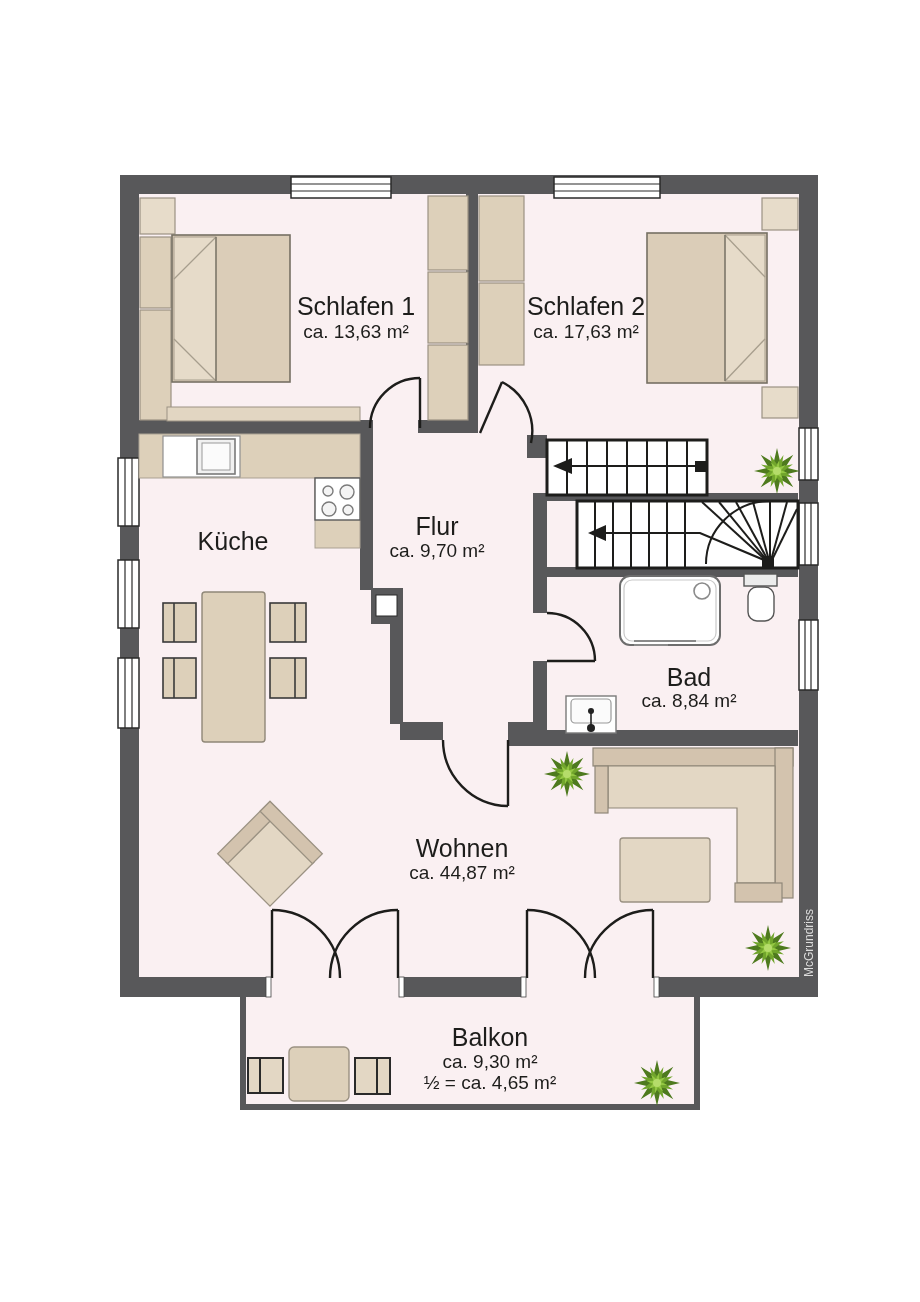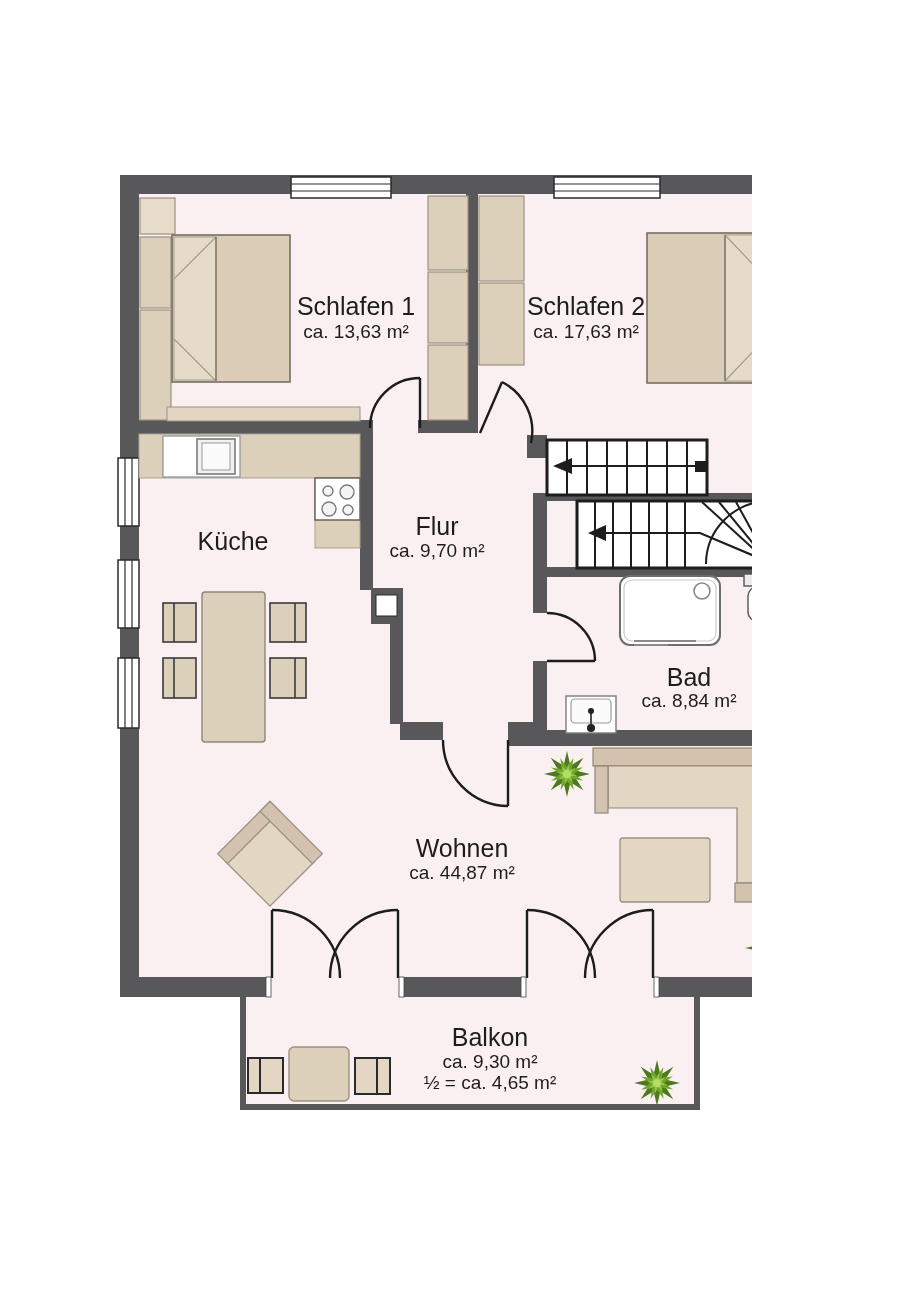--- a/index.html
+++ b/index.html
@@ -1,16 +1,16 @@
 <!DOCTYPE html>
 <html><head>
 <meta charset="utf-8">
 <style>
   html,body{margin:0;padding:0;background:#ffffff;}
-  .page{width:752px;height:1302px;position:relative;background:#ffffff;overflow:hidden;}
+  .page{width:920px;height:1302px;position:relative;background:#ffffff;overflow:hidden;}
   svg text{font-family:"Liberation Sans","DejaVu Sans",sans-serif;fill:#1d1d1b;}
   text.room-label{font-size:25px;}
   text.room-area{font-size:19px;}
   text.watermark{font-size:12px;fill:#dcdcdc;}
 </style>
 </head>
 <body>
 
 <div class="page">
 <svg width="920" height="1302" viewBox="0 0 920 1302" xmlns="http://www.w3.org/2000/svg">

